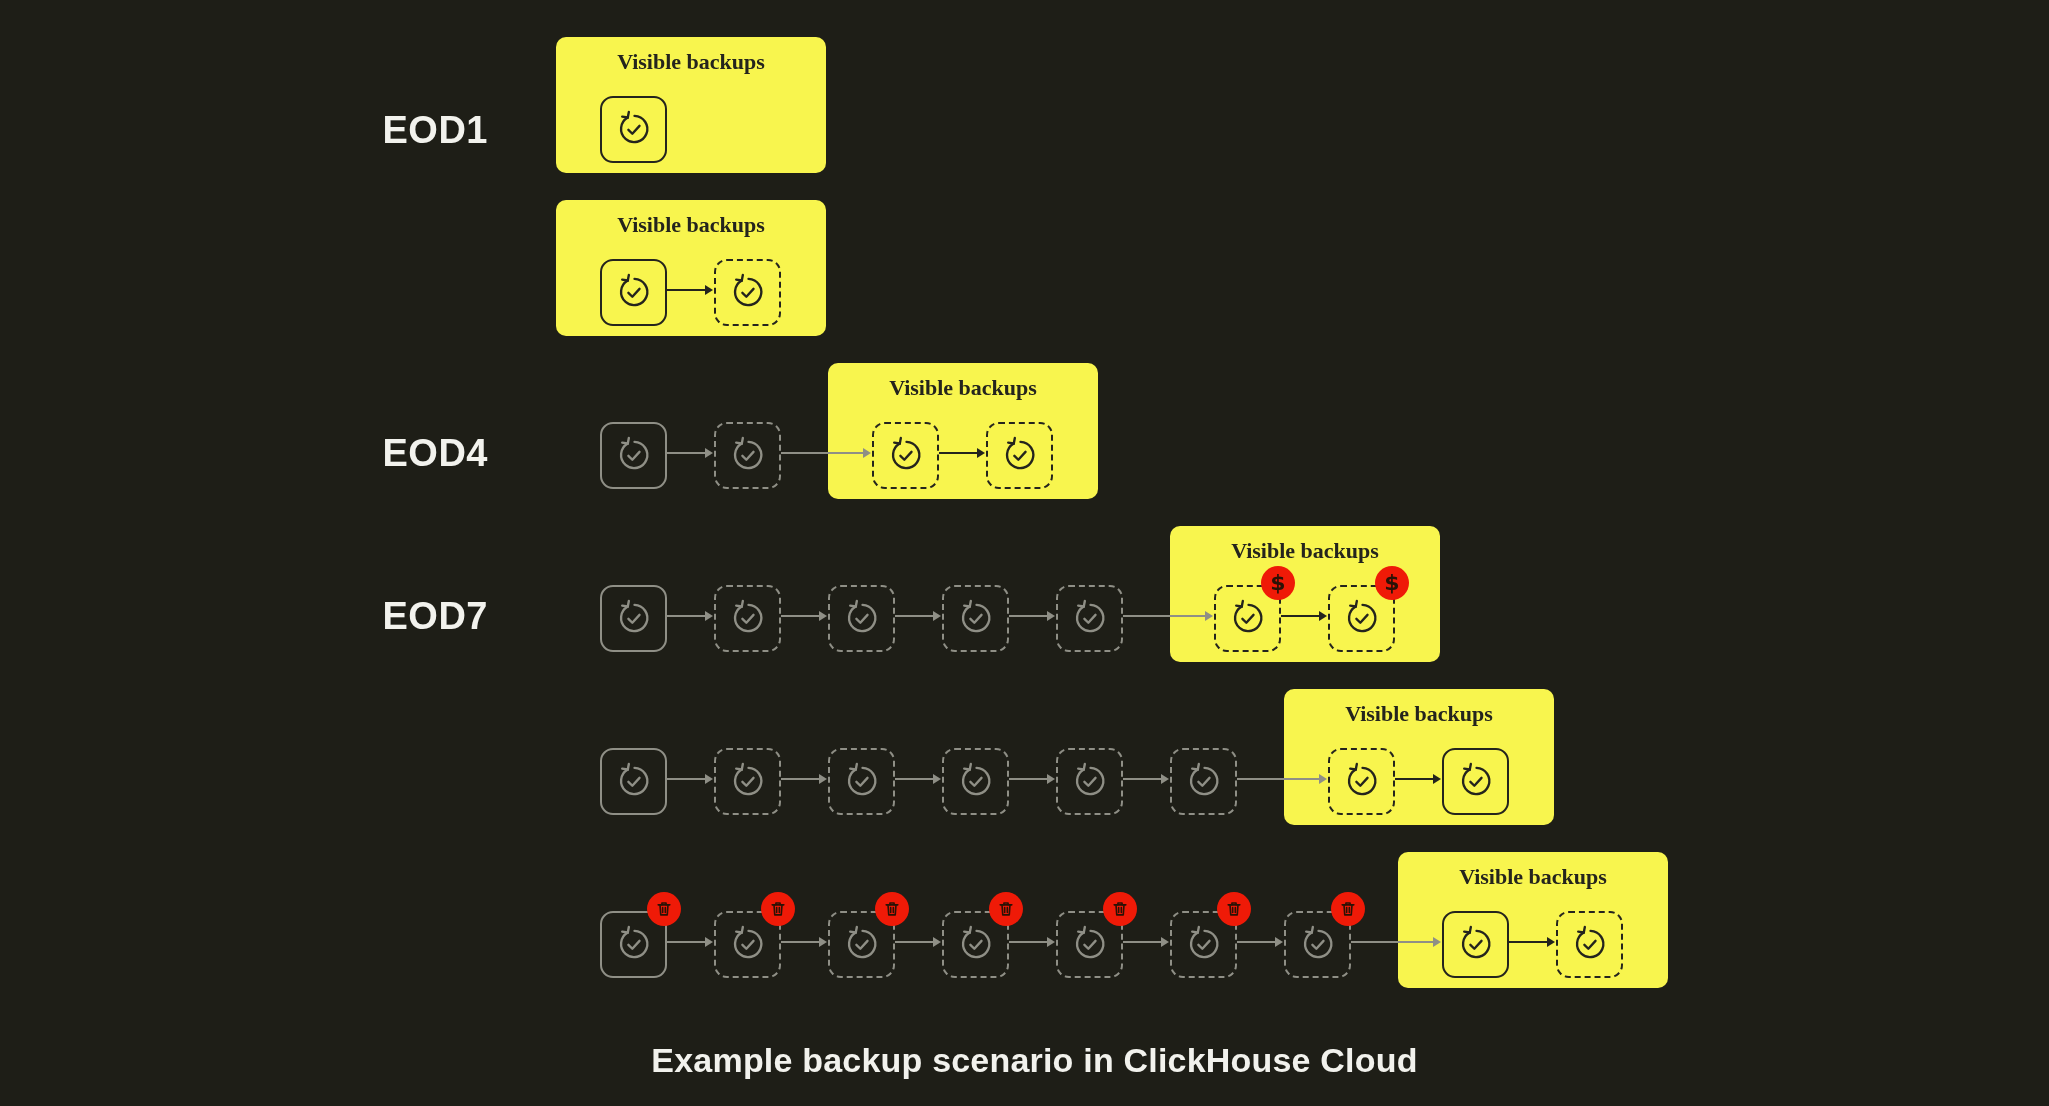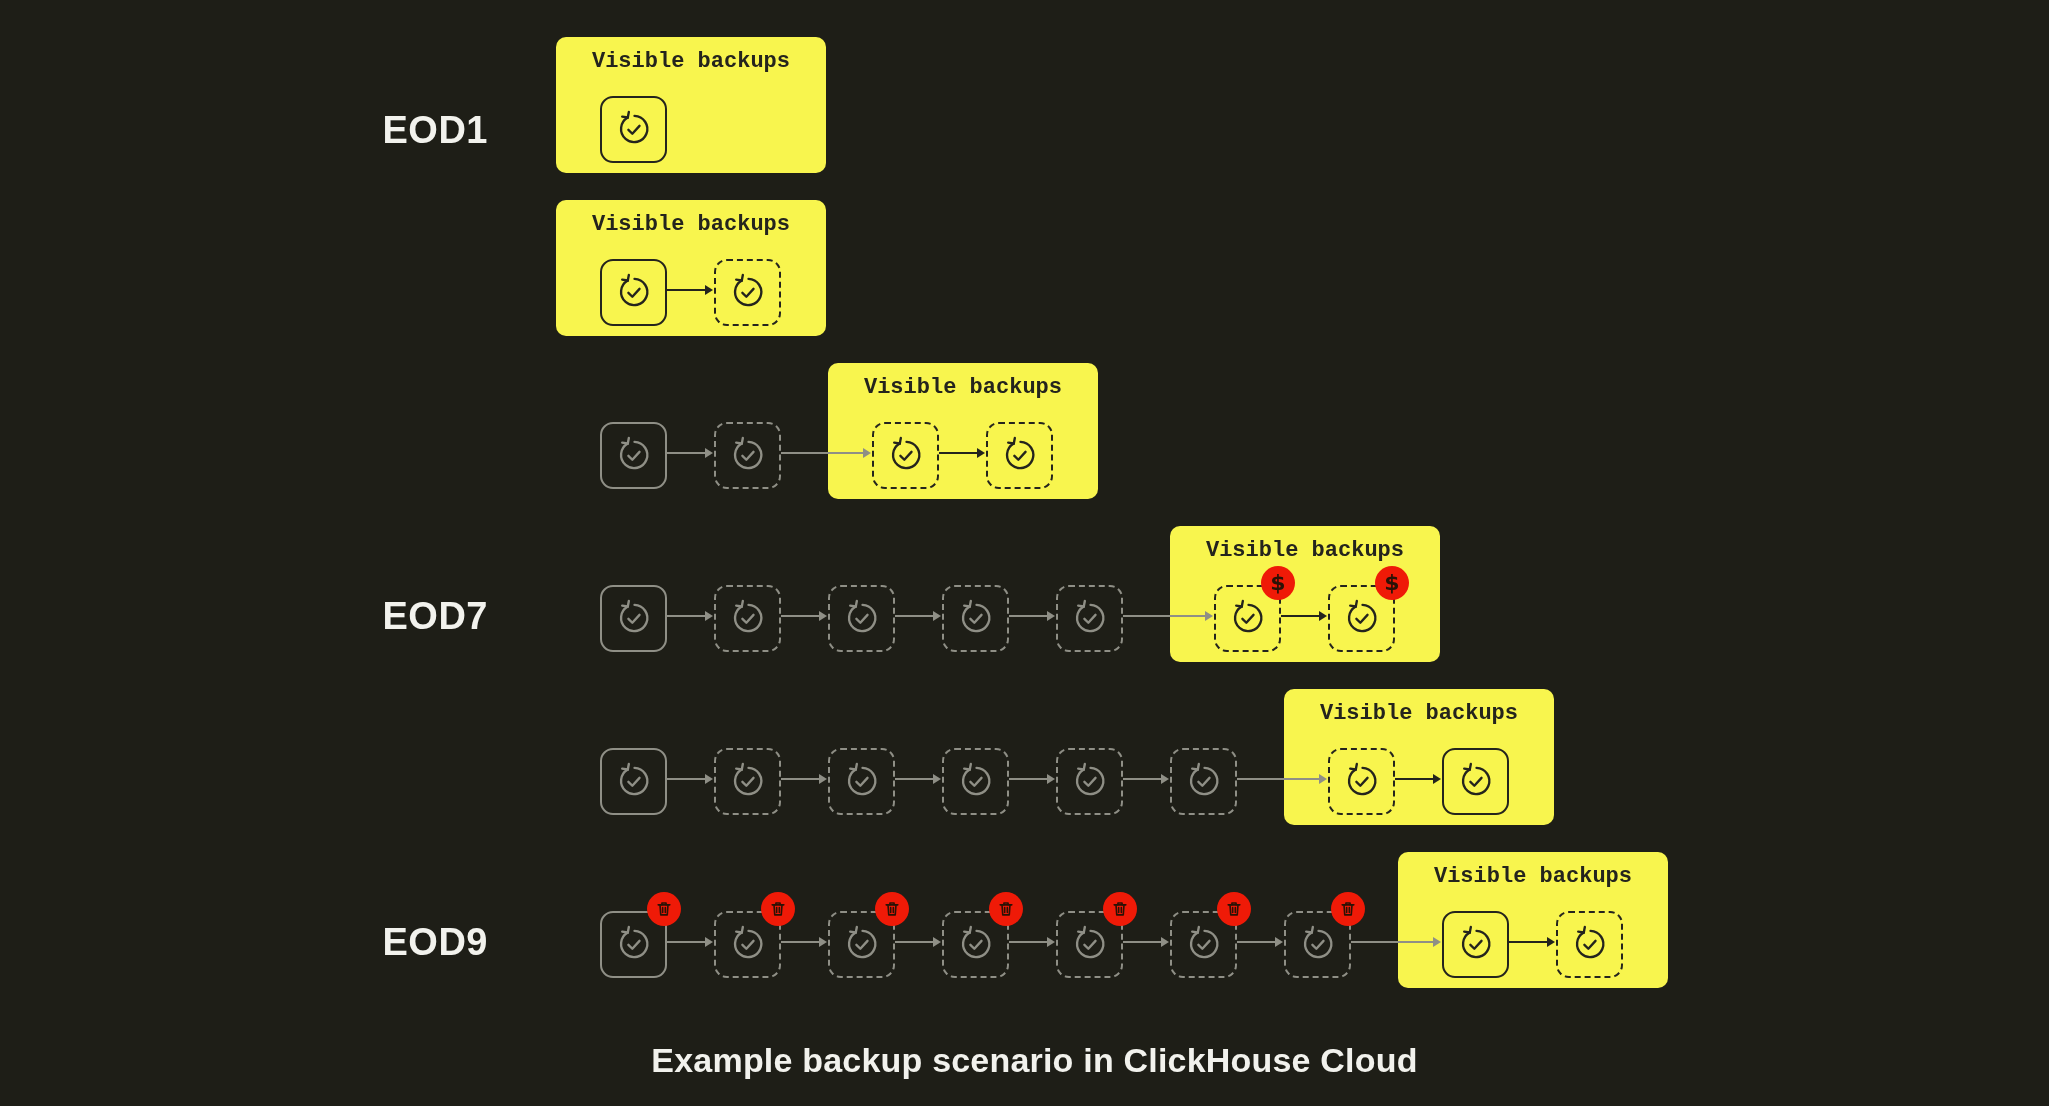--- a/index.html
+++ b/index.html
@@ -36,21 +36,21 @@
     border-bottom: 5.5px solid transparent;
     border-left: 8.5px solid currentColor;
   }
 
   .vbox {
     position: absolute; width: 270px; height: 136px;
     border-radius: 10px; z-index: 1;
   }
   .vbox-title {
     position: absolute; top: 12px; left: 0; width: 100%; text-align: center;
-    font-family: Liberation Mono, monospace;
+    font-family: Liberation Serif, serif;
     font-size: 22px; font-weight: 700;
   }
 
   .badge {
     position: absolute; width: 34px; height: 34px; border-radius: 50%;
     display: flex; align-items: center; justify-content: center; z-index: 4;
   }
   .badge .dollar { font-size: 22px; font-weight: 700; font-family: "DejaVu Sans", sans-serif; line-height: 1; }
   .badge svg { width: 20px; height: 20px; display: block; }
 
@@ -88,20 +88,21 @@
     </div>
     <div class="arrow" style="left: 667px; top: 288.75px; width: 38px; color: rgb(36, 36, 29);"></div>
     <div class="icon dashed" style="left: 714px; top: 258.5px; color: rgb(36, 36, 29);">
       <svg viewBox="0 0 48 48" fill="none" stroke="currentColor" stroke-width="2.7" stroke-linecap="round" stroke-linejoin="round">
         <path d="M16.9 10.9A15 15 0 1 0 24.6 9"></path>
         <path d="M16.9 10.9l-6.4-1.1"></path>
         <path d="M16.9 10.9l1.2-6.3"></path>
         <path d="M17.6 25l4.5 4.4 8.2-9"></path>
       </svg>
     </div>
+    <div class="row-label" style="left: 268px; top: 453px; color: rgb(242, 242, 237);">EOD4</div>
     <div class="icon solid" style="left: 600px; top: 421.5px; color: rgb(143, 143, 134);">
       <svg viewBox="0 0 48 48" fill="none" stroke="currentColor" stroke-width="2.7" stroke-linecap="round" stroke-linejoin="round">
         <path d="M16.9 10.9A15 15 0 1 0 24.6 9"></path>
         <path d="M16.9 10.9l-6.4-1.1"></path>
         <path d="M16.9 10.9l1.2-6.3"></path>
         <path d="M17.6 25l4.5 4.4 8.2-9"></path>
       </svg>
     </div>
     <div class="arrow" style="left: 667px; top: 451.75px; width: 38px; color: rgb(143, 143, 134);"></div>
     <div class="icon dashed" style="left: 714px; top: 421.5px; color: rgb(143, 143, 134);">
@@ -272,21 +273,20 @@
     </div>
     <div class="arrow" style="left: 1395px; top: 777.75px; width: 38px; color: rgb(36, 36, 29);"></div>
     <div class="icon solid" style="left: 1442px; top: 747.5px; color: rgb(36, 36, 29);">
       <svg viewBox="0 0 48 48" fill="none" stroke="currentColor" stroke-width="2.7" stroke-linecap="round" stroke-linejoin="round">
         <path d="M16.9 10.9A15 15 0 1 0 24.6 9"></path>
         <path d="M16.9 10.9l-6.4-1.1"></path>
         <path d="M16.9 10.9l1.2-6.3"></path>
         <path d="M17.6 25l4.5 4.4 8.2-9"></path>
       </svg>
     </div>
-    <div class="row-label" style="left: 268px; top: 942px; color: rgb(242, 242, 237);">EOD9</div>
     <div class="icon solid" style="left: 600px; top: 910.5px; color: rgb(143, 143, 134);">
       <svg viewBox="0 0 48 48" fill="none" stroke="currentColor" stroke-width="2.7" stroke-linecap="round" stroke-linejoin="round">
         <path d="M16.9 10.9A15 15 0 1 0 24.6 9"></path>
         <path d="M16.9 10.9l-6.4-1.1"></path>
         <path d="M16.9 10.9l1.2-6.3"></path>
         <path d="M17.6 25l4.5 4.4 8.2-9"></path>
       </svg>
     </div>
     <div class="badge" style="left: 647px; top: 892px; background: rgb(239, 26, 7);">
       <svg viewBox="0 0 24 24" fill="none" stroke="#2a1206" stroke-width="1.9" stroke-linecap="round" stroke-linejoin="round">

